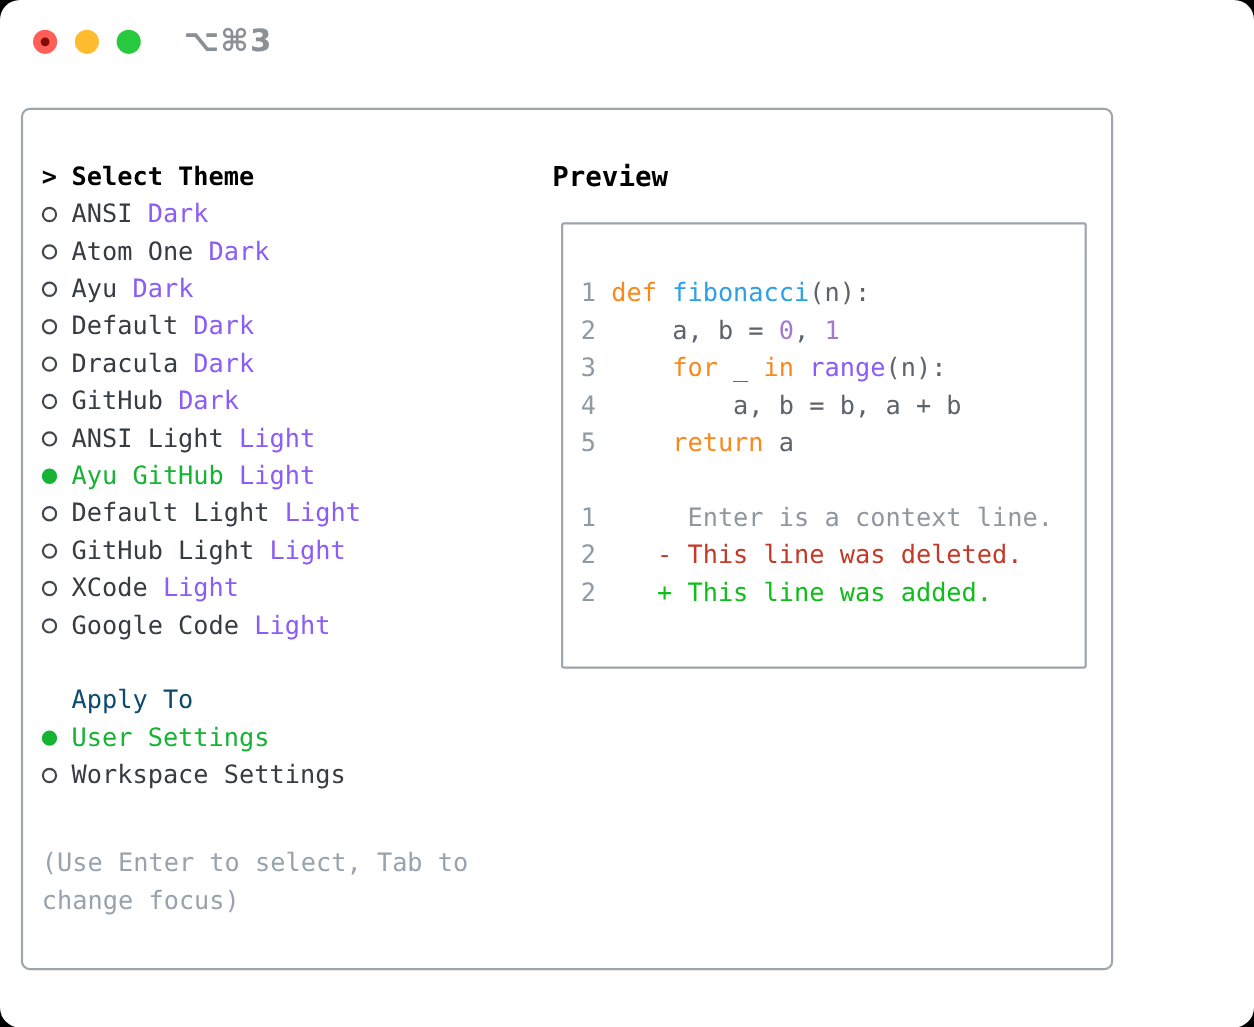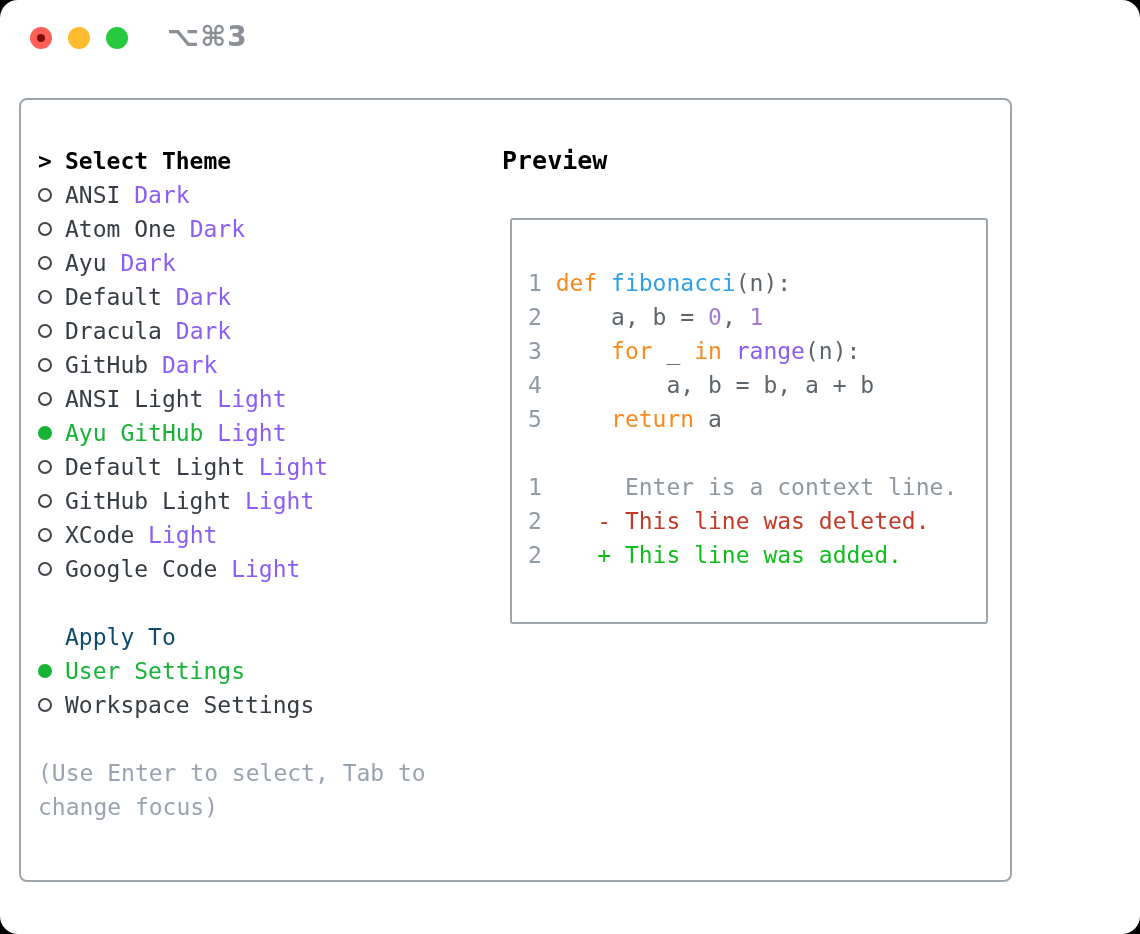--- a/index.html
+++ b/index.html
@@ -27,28 +27,28 @@
   .circle{width:14px;height:14px;border-radius:50%;border:2px solid #41474E;box-sizing:border-box;background:transparent;}
   .row.selected .circle{background:#17B335;border-color:#17B335;}
   .hdrmark{font-weight:bold;color:#000;}
   .label{white-space:pre;}
   .name{color:#363C43;margin-top:32px;}
   .row.selected .name{color:#17B335;}
   .tag{color:#8b5cf6;margin-left:1ch;margin-top:12px;}
   .hdr{font-weight:bold;color:#000;}
   .subhdr{color:#0c4a6e;}
   .spacer{height:34px;}
-  .help{margin-top:0;color:#98A3AF;width:448px;}
+  .help{margin-top:12px;color:#98A3AF;width:448px;}
 
   
   .pvtitle{position:absolute;left:481px;top:44px;height:34px;line-height:34px;
            font-size:25px;font-weight:bold;color:#000;}
   .pbox{position:absolute;left:489px;top:102px;width:478px;height:406px;box-sizing:border-box;
         border:2px solid #9DA5AD;border-radius:3px;padding:46px 0 0 16px;
-        font-size:23px;line-height:34px;margin-top:16px;}
+        font-size:23px;line-height:34px;}
   .cline{white-space:pre;height:34px;}
   .lnum{display:inline-block;width:2ch;color:#8F9AA5;}
   .tok-fg{color:#5D646B;}
   .tok-kw{color:#F9891D;}
   .tok-fn{color:#2DA0E6;}
   .tok-num{color:#A37ACC;}
   .tok-call{color:#8b5cf6;}
   .tok-ctx{color:#8F97A0;}
   .tok-del{color:#C43A28;}
   .tok-add{color:#10BD1C;}

